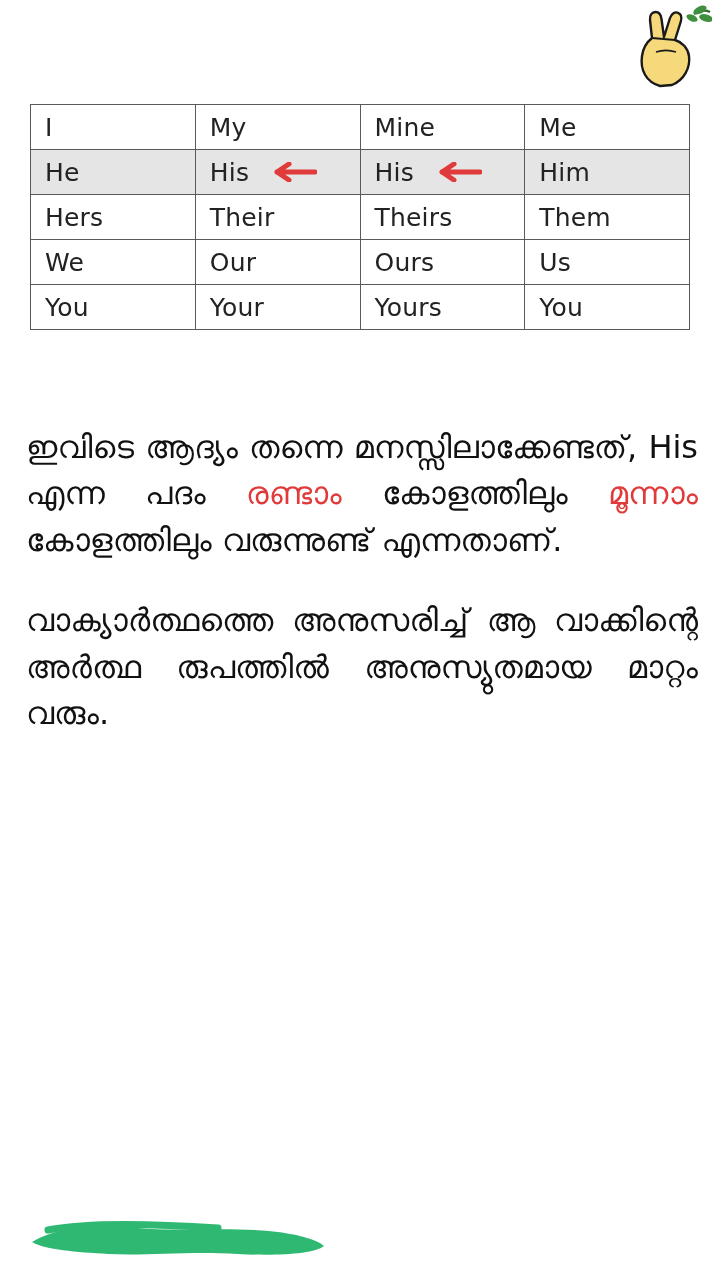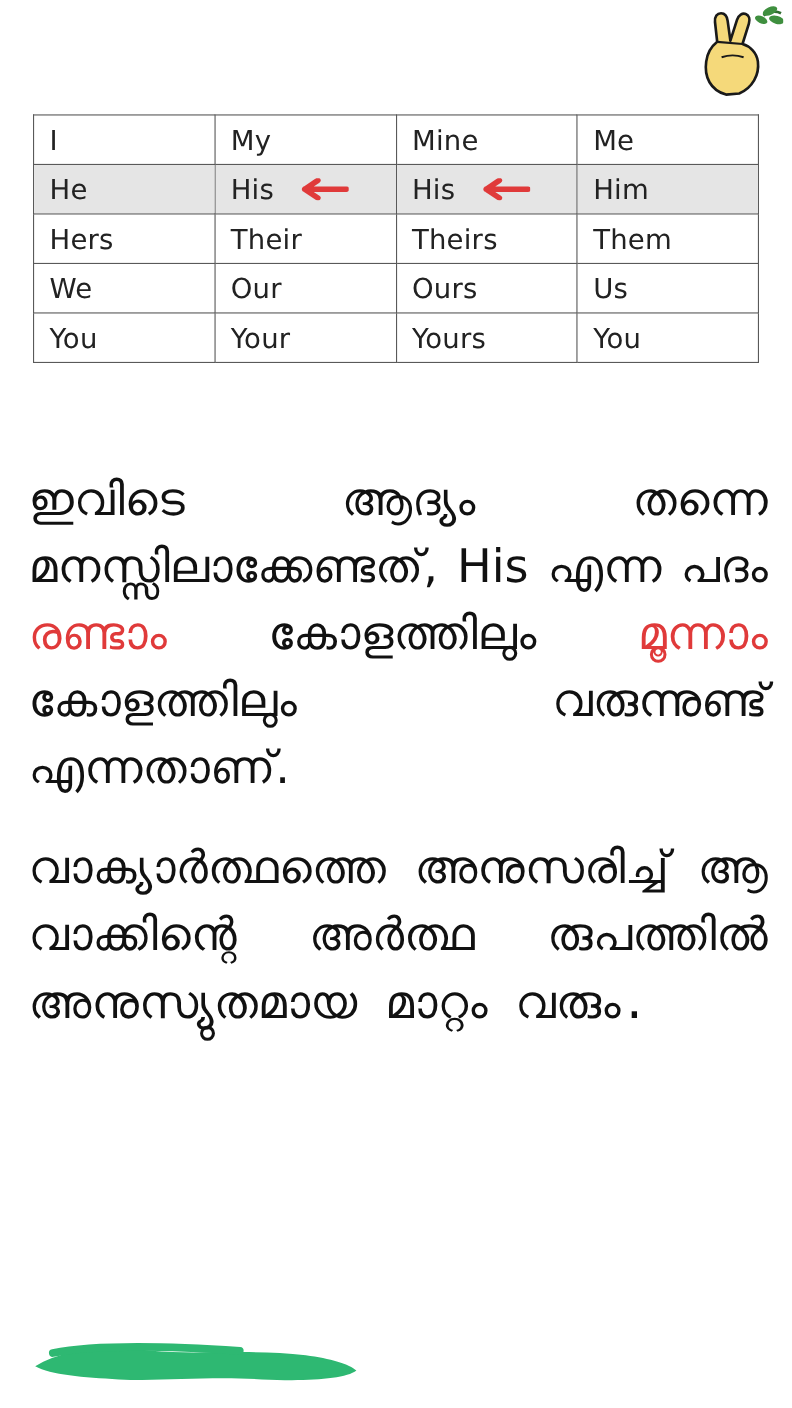--- a/index.html
+++ b/index.html
@@ -69,28 +69,28 @@
 
   
   .content {
     position: absolute;
     top: 424px;
     left: 26px;
     width: 672px;
   }
   p.para {
     margin: 0 0 34px 0;
-    font-size: 42px;
+    font-size: 32px;
     line-height: 1.45;
     text-align: justify;
     text-align-last: left;
     font-family: "DejaVu Sans", sans-serif;
     color: #111;
   }
-  p.para:last-child { margin-bottom: 0; font-family: Liberation Mono, monospace; }
+  p.para:last-child { margin-bottom: 0; }
   .red { color: #e03a3a; }
   .latin { font-family: "DejaVu Sans", sans-serif; }
 
   
   .brush {
     position: absolute;
     left: 28px;
     bottom: 18px;
     width: 300px;
     height: 46px;

